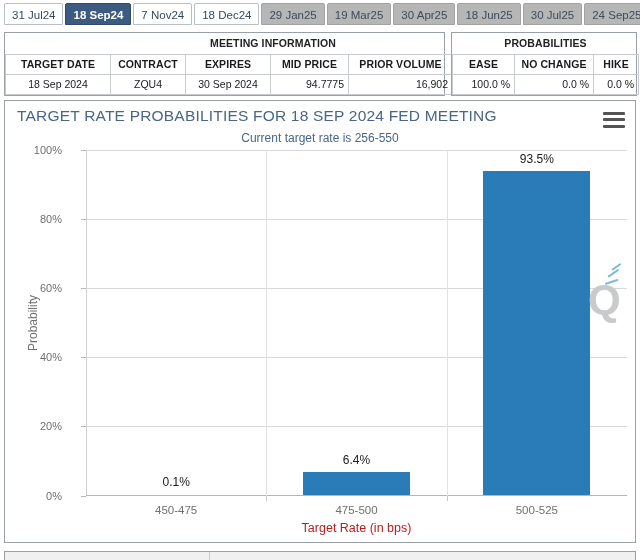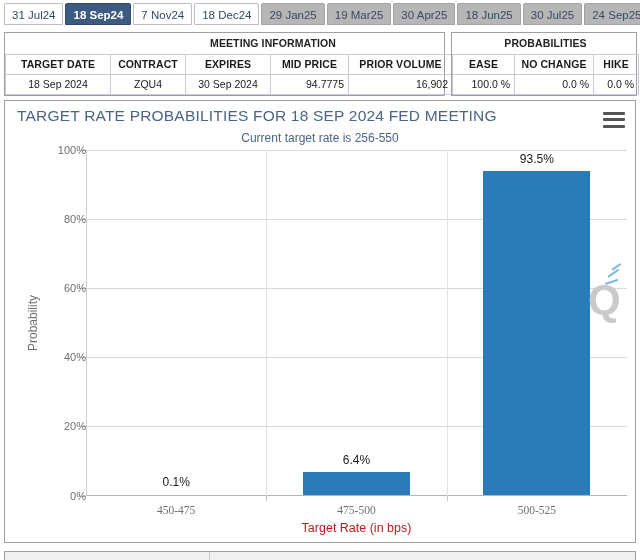--- a/index.html
+++ b/index.html
@@ -185,21 +185,21 @@
     position: absolute;
     left: 0;
     top: 0;
     bottom: 0;
     width: 1px;
     background: #cfcfcf;
   }
   .ytick {
     position: absolute;
     right: 100%;
-    margin-right: 0;
+    margin-right: 24px;
     transform: translateY(-50%);
     font-size: 11px;
     color: #707070;
     font-family: "Liberation Sans", sans-serif;
     white-space: nowrap;
   }
   .ytickmark {
     position: absolute;
     right: 100%;
     width: 5px;
@@ -236,21 +236,21 @@
     font-family: "Liberation Sans", sans-serif;
     white-space: nowrap;
   }
   .xtick {
     position: absolute;
     top: 100%;
     margin-top: 8px;
     transform: translateX(-50%);
     font-size: 11.5px;
     color: #707070;
-    font-family: Liberation Serif, serif;
+    font-family: Liberation Sans, sans-serif;
     white-space: nowrap;
   }
   .xtickmark {
     position: absolute;
     top: 100%;
     width: 1px;
     height: 5px;
     background: #c9c9c9;
   }
   .xlabel {

